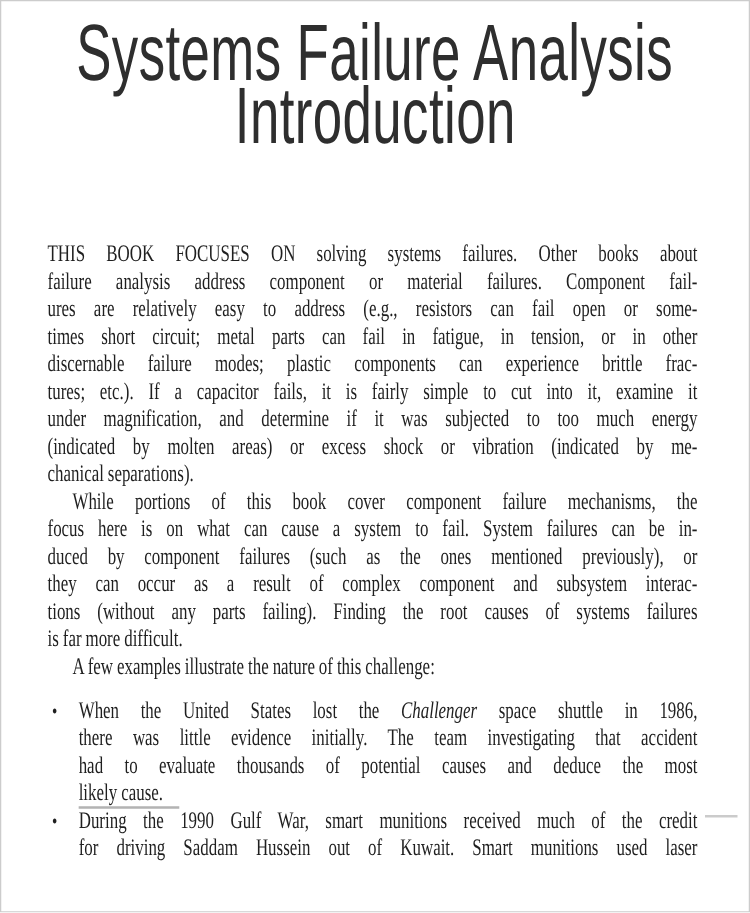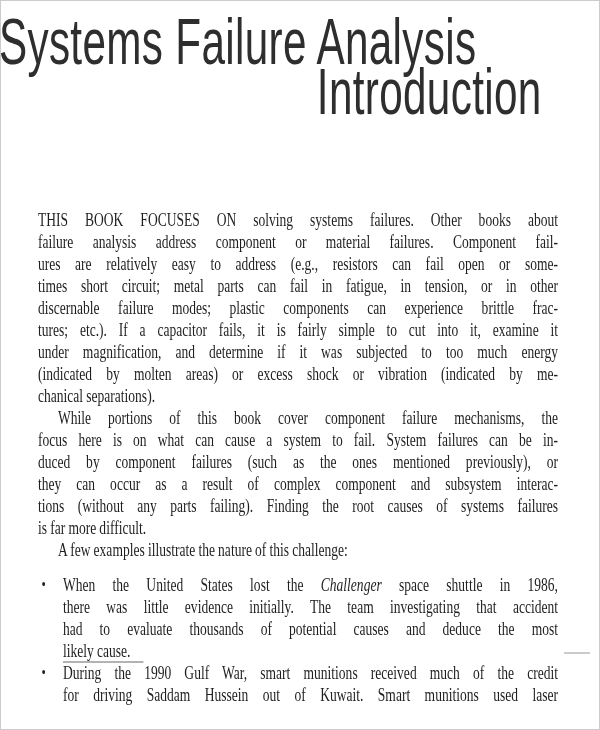--- a/index.html
+++ b/index.html
@@ -1,28 +1,28 @@
 <!DOCTYPE html>
 <html><head>
 <meta charset="utf-8">
 <style>
   html, body { margin: 0; padding: 0; width: 600px; height: 730px; overflow: hidden; background: #ffffff; }
   .page {
     position: relative; width: 600px; height: 730px; box-sizing: border-box;
     background: #ffffff; border: 1px solid #cccccc;
     font-family: "Liberation Serif", serif; overflow: hidden;
   }
-  .title-block { padding-top: 16px; display: flex; flex-direction: column; align-items: flex-end; }
+  .title-block { padding-top: 16px; display: flex; flex-direction: column; align-items: center; }
   .title-line {
     font-family: "Liberation Sans", sans-serif; font-weight: 400;
     font-size: 64px; line-height: 50px; color: #2e2e2e;
     white-space: nowrap; transform: scaleX(0.66); transform-origin: 50% 50%;
     letter-spacing: 0.5px;
   }
-  .body-col { position: absolute; left: 37px; top: 208px; width: 520px; }
+  .body-col { position: absolute; left: 37px; top: 192px; width: 520px; }
   .scale-x {
     width: 730px; transform: scaleX(0.7123); transform-origin: 0 0;
     color: #1f1f1f; font-size: 19px; line-height: 22px; word-spacing: -0.3px;
   }
   .line { text-align: justify; text-align-last: justify; text-justify: inter-word; }
   .line.endleft { text-align-last: left; }
   .line.findent { text-indent: 28px; }
   .bullet-list { margin-top: 13px; }
   .bullet { display: flex; }
   .bullet-marker { flex: 0 0 35px; width: 35px; padding-left: 5px; box-sizing: border-box; font-size: 17px; line-height: 22px; }

